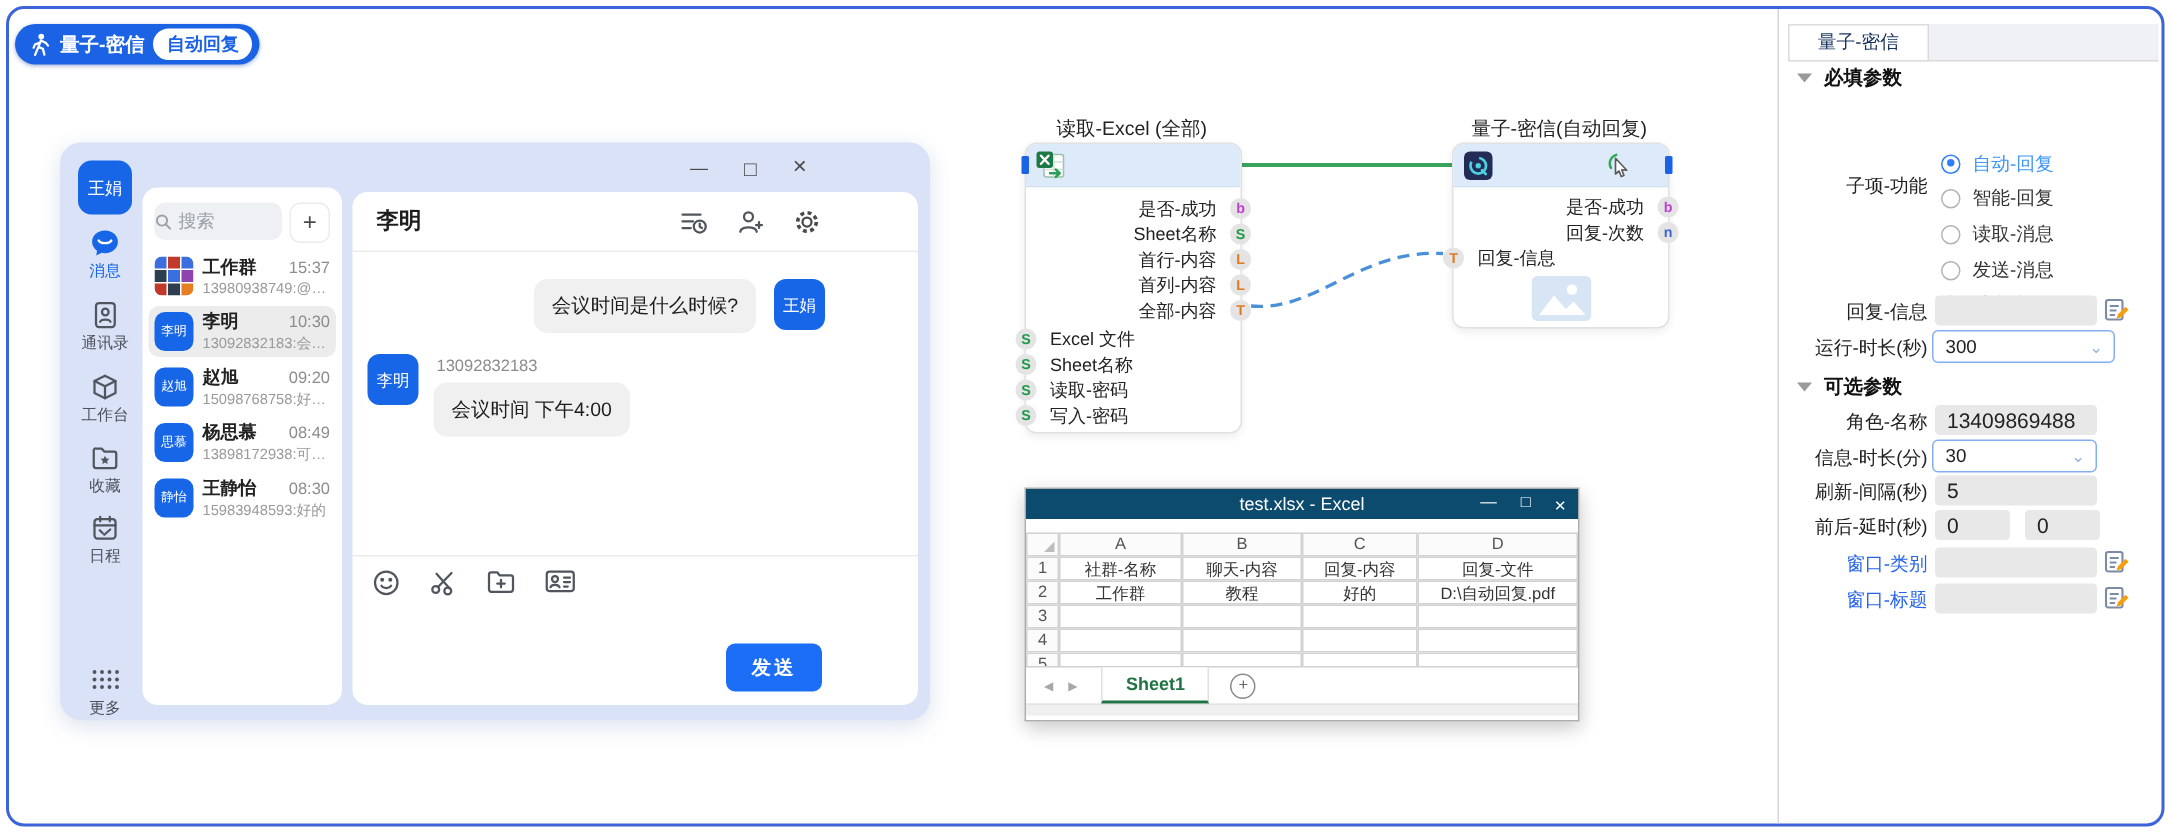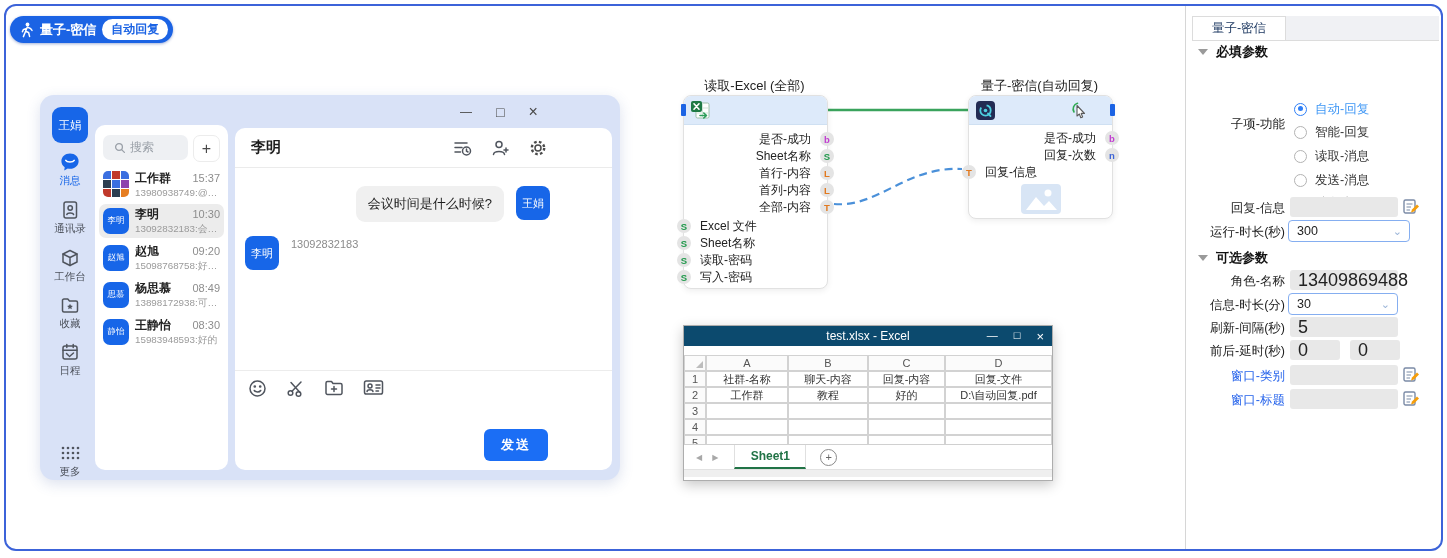--- a/index.html
+++ b/index.html
@@ -16,21 +16,21 @@
   .cw-controls{position:absolute;top:8px;left:420px;display:flex;gap:24px;color:#4a4a4a;font-size:14px;}
   .cw-controls span{cursor:default;line-height:18px;}
   .cw-avatar{position:absolute;left:12px;top:12px;width:36px;height:36px;border-radius:9px;background:#1766e8;color:#fff;font-size:11.5px;display:flex;align-items:center;justify-content:center;}
   .nav-item{position:absolute;left:8px;width:44px;text-align:center;}
   .nav-item .lbl{font-size:10.5px;color:#4d525c;margin-top:1px;}
   .nav-item.active .lbl{color:#1766e8;}
   .nav-icon{height:22px;display:flex;align-items:center;justify-content:center;}
 
   .contact-panel{position:absolute;left:55px;top:30px;width:133px;height:345px;background:#fff;border-radius:10px;}
   .search-row{position:absolute;left:8px;top:10px;width:117px;display:flex;gap:5px;}
-  .search-box{flex:1;height:25px;background:#eef0f3;border-radius:7px;display:flex;align-items:center;gap:4px;padding:0 11px;color:#9aa0a8;font-size:12px;}
+  .search-box{flex:1;height:25px;background:#eef0f3;border-radius:7px;display:flex;align-items:center;gap:4px;padding:0 0;color:#9aa0a8;font-size:12px;}
   .add-btn{width:25px;height:25px;background:#fff;border:1px solid #ececec;border-radius:7px;color:#4a4a4a;font-size:16px;display:flex;align-items:center;justify-content:center;}
   .c-row{position:absolute;left:4px;width:125px;height:34px;display:flex;align-items:center;gap:6px;padding:0 4px;box-sizing:border-box;border-radius:7px;}
   .c-row.selected{background:#ececec;}
   .c-av{width:26px;height:26px;border-radius:7px;background:#1766e8;color:#fff;font-size:8.5px;display:flex;align-items:center;justify-content:center;flex:none;}
   .c-av-grid{width:26px;height:26px;border-radius:5px;overflow:hidden;display:grid;grid-template-columns:1fr 1fr 1fr;grid-template-rows:1fr 1fr 1fr;gap:1px;background:#fff;flex:none;}
   .c-av-grid i{display:block;}
   .c-main{flex:1;min-width:0;}
   .c-line1{display:flex;justify-content:space-between;align-items:baseline;}
   .c-name{font-size:12px;font-weight:bold;color:#222;}
   .c-time{font-size:11px;color:#8d8d8d;}
@@ -89,21 +89,21 @@
   .sec-hdr{position:absolute;left:1198px;display:flex;align-items:center;gap:8px;font-size:13px;font-weight:bold;color:#111;}
   .tri{width:0;height:0;border-left:5px solid transparent;border-right:5px solid transparent;border-top:6px solid #9a9a9a;}
   .prad{position:absolute;left:1294px;display:flex;align-items:center;gap:8px;height:18px;margin-top:33px;}
   .rdot{width:13px;height:13px;border-radius:50%;border:1.5px solid #b3b3b3;box-sizing:border-box;background:#fff;}
   .prad.sel .rdot{border-color:#2f7ff7;position:relative;}
   .prad.sel .rdot:after{content:"";position:absolute;left:2.5px;top:2.5px;width:5px;height:5px;border-radius:50%;background:#2f7ff7;}
   .prad .rlbl{font-size:12.5px;color:#333;}
   .prad.sel .rlbl{color:#3e96f5;}
   .plabel{position:absolute;left:1190px;width:95px;text-align:right;font-size:12.5px;color:#222;}
   .plabel.blue{color:#2563eb;}
-  .gin{position:absolute;background:#e8e8e8;border-radius:3px;height:20px;font-size:18px;color:#222;display:flex;align-items:center;padding-left:8px;box-sizing:border-box;}
+  .gin{position:absolute;background:#e8e8e8;border-radius:3px;height:20px;font-size:14px;color:#222;display:flex;align-items:center;padding-left:8px;box-sizing:border-box;}
   .gdd{position:absolute;background:#fff;border:1px solid #85aef0;border-radius:4px;height:22px;font-size:12.5px;color:#222;display:flex;align-items:center;padding-left:8px;box-sizing:border-box;}
   .gdd .chev{position:absolute;right:7px;color:#9ab4d8;font-size:11px;}
   .edit-ic{position:absolute;width:17px;height:17px;}
 
   .icon-stroke{stroke:#50555e;fill:none;stroke-width:1.5;stroke-linecap:round;stroke-linejoin:round;}
   .conn{position:absolute;left:0;top:0;pointer-events:none;}
 </style>
 </head>
 <body>
 
@@ -296,20 +296,21 @@
 
       <div class="msg-out">
         <div class="bubble">会议时间是什么时候?</div>
         <div class="msg-av">王娟</div>
       </div>
 
       <div class="msg-in">
         <div class="msg-av">李明</div>
         <div>
           <div class="sender">13092832183</div>
+          <div class="bubble">会议时间 下午4:00</div>
         </div>
       </div>
 
       <div class="ch-toolbar">
         <div class="ch-tool-icons">
           <svg width="19" height="19" viewBox="0 0 19 19" class="icon-stroke">
               <circle cx="9.5" cy="9.5" r="7.5"></circle>
               <circle cx="6.8" cy="7.5" r="0.6" fill="#50555e"></circle>
               <circle cx="12.2" cy="7.5" r="0.6" fill="#50555e"></circle>
               <path d="M6.3 11.5 C7.5 13.5 11.5 13.5 12.7 11.5"></path>

